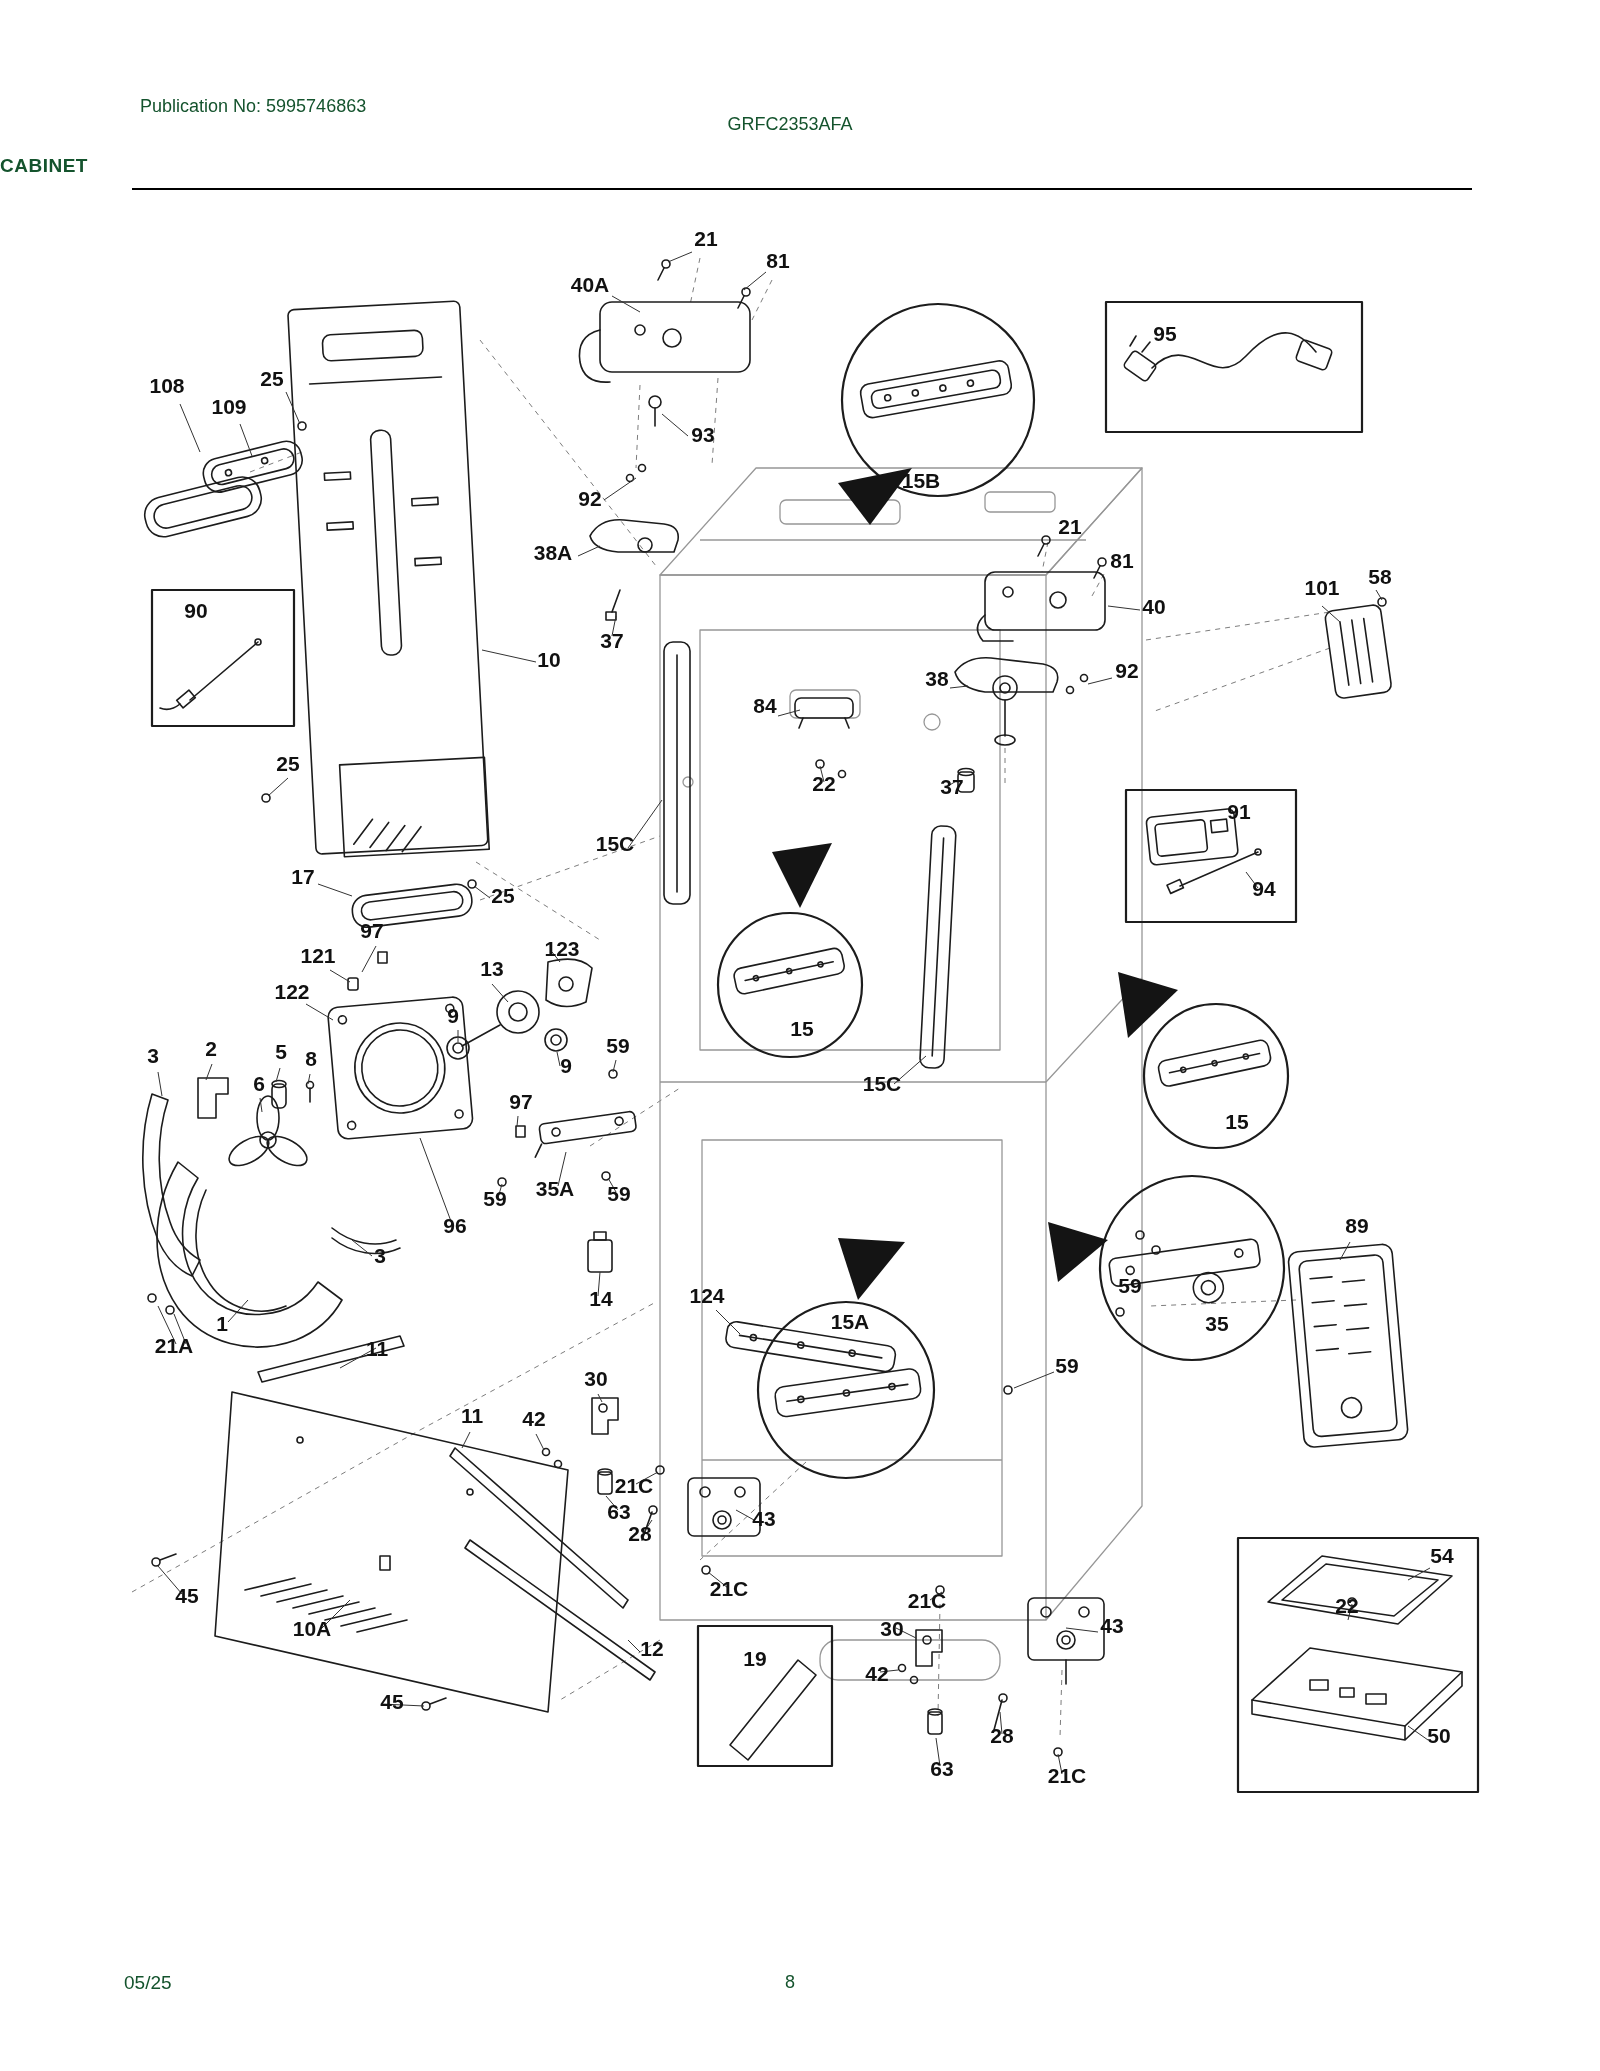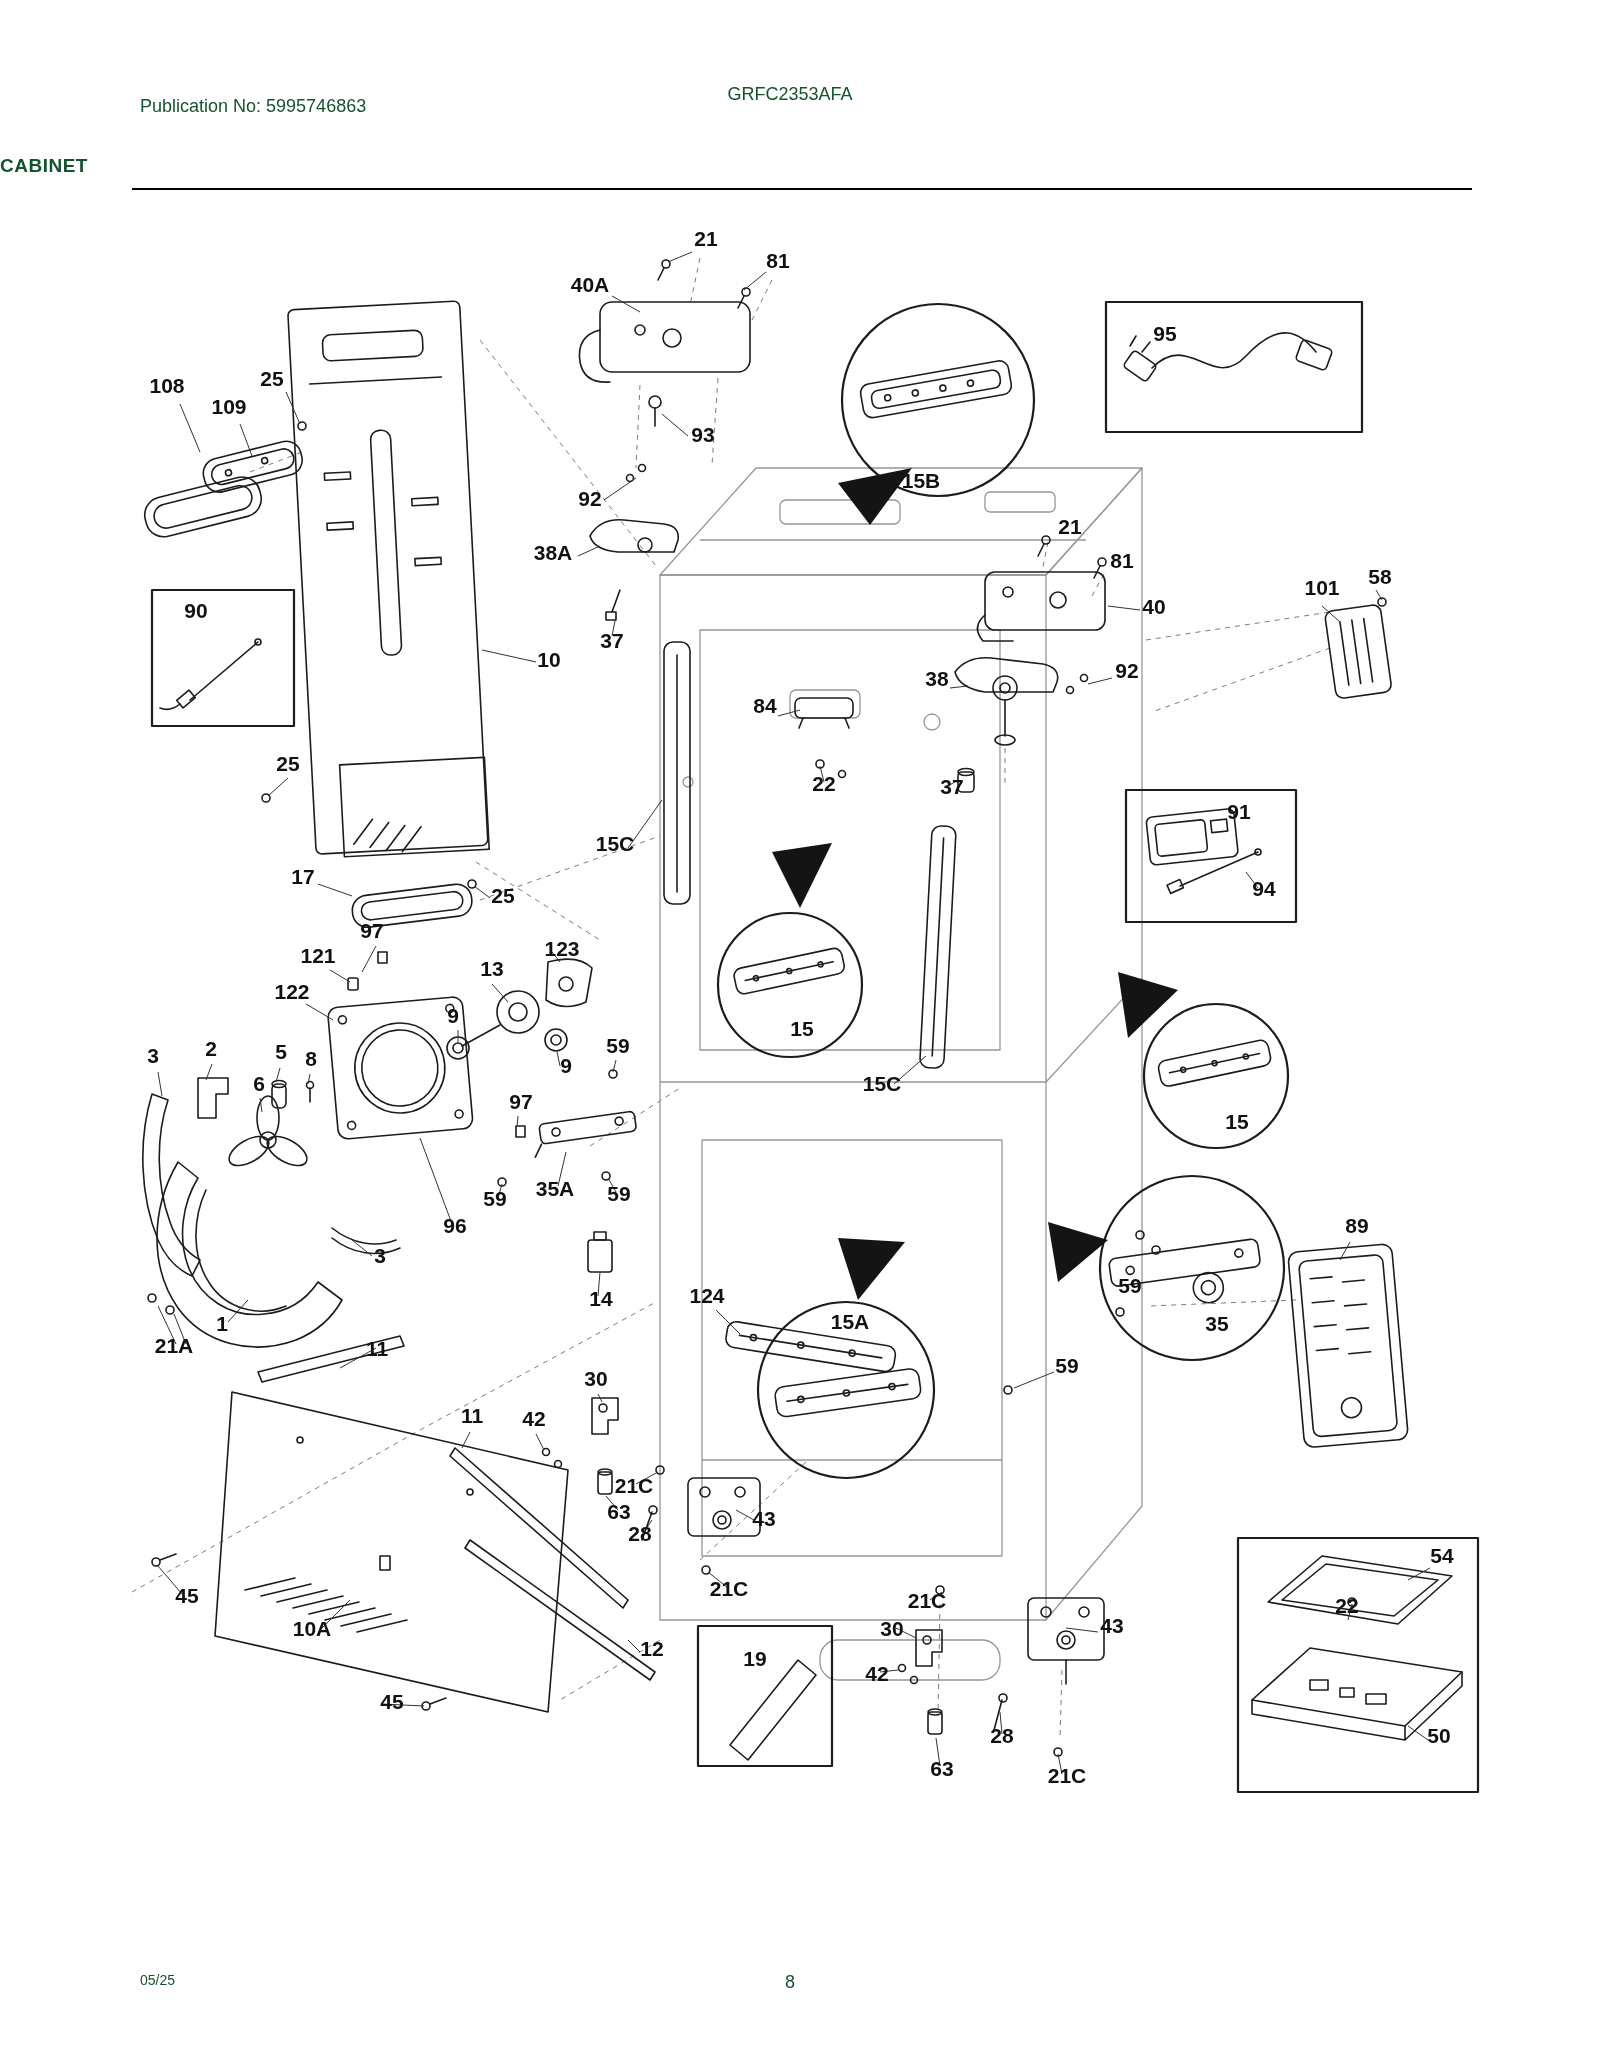--- a/index.html
+++ b/index.html
@@ -1,22 +1,22 @@
 <!DOCTYPE html>
 <html><head>
 <meta charset="utf-8">
 <style>
   html,body{margin:0;padding:0;background:#e8e8e8;}
   .page{position:relative;width:1600px;height:2071px;background:#ffffff;margin:0 auto;
         font-family:"Liberation Sans",sans-serif;color:#14532d;overflow:hidden;}
   .hdr-left{position:absolute;left:140px;top:96px;font-size:18px;}
-  .hdr-model{position:absolute;left:0;right:20px;top:84px;text-align:center;font-size:18px;}
+  .hdr-model{position:absolute;left:0;right:20px;top:114px;text-align:center;font-size:18px;}
   .hdr-title{position:absolute;left:0;right:20px;top:155px;text-align:left;font-weight:bold;font-size:19px;letter-spacing:.5px;}
   .hdr-rule{position:absolute;left:132px;width:1340px;top:188px;border-top:2px solid #000;}
-  .ftr-date{position:absolute;left:140px;top:1972px;font-size:14px;}
+  .ftr-date{position:absolute;left:124px;top:1972px;font-size:19px;}
   .ftr-page{position:absolute;left:0;right:20px;top:1972px;text-align:center;font-size:18px;}
   svg.art{position:absolute;left:0;top:0;}
   .ln{stroke:#1c1c1c;fill:none;stroke-width:1.6;stroke-linejoin:round;stroke-linecap:round;}
   .ln2{stroke:#1c1c1c;fill:none;stroke-width:2.2;stroke-linejoin:round;}
   .lt{stroke:#979797;fill:none;stroke-width:1.3;stroke-linejoin:round;}
   .thin{stroke:#333;fill:none;stroke-width:1;}
   .dash{stroke:#7d7d7d;fill:none;stroke-width:1;stroke-dasharray:5 5;}
   .blk{fill:#141414;stroke:none;}
   text.callout{font-family:"Liberation Sans",sans-serif;font-weight:bold;font-size:21px;fill:#111;text-anchor:middle;}
 </style>

